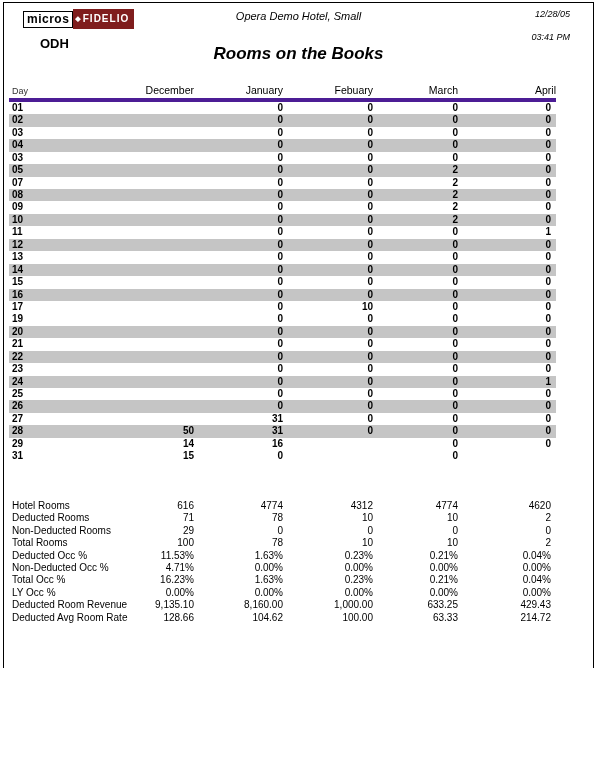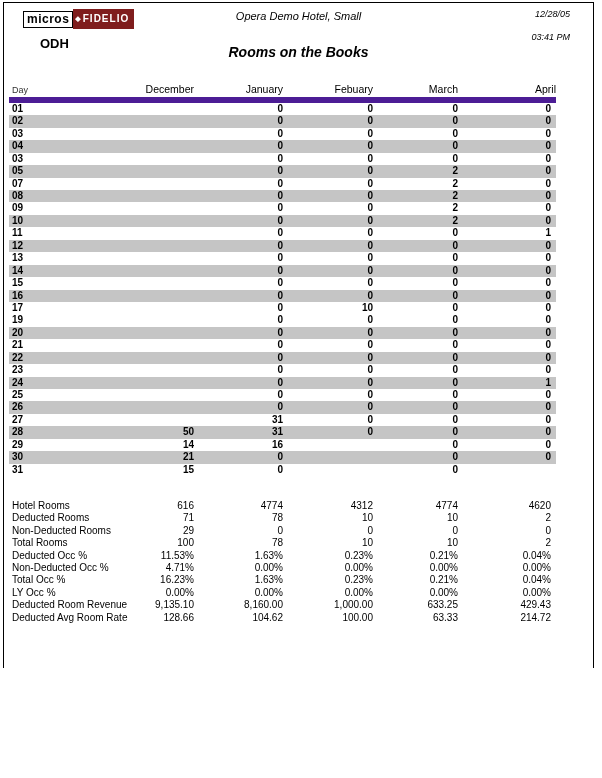--- a/index.html
+++ b/index.html
@@ -10,29 +10,29 @@
 
   
   .logo { position:absolute; left:19px; top:6px; display:flex; align-items:center; }
   .logo .micros { border:1px solid #000; background:#fff; color:#000; font-weight:bold;
                   font-size:12px; line-height:15px; padding:0 3px; height:17px; letter-spacing:0.5px; }
   .logo .fidelio { background:#7f1d1d; color:#fff; font-weight:bold; font-size:10px;
                    height:20px; line-height:20px; padding:0 5px 0 2px; letter-spacing:1px; display:flex; align-items:center; }
   .logo .diamond { font-size:7px; margin-right:1px; color:#fff; }
   .prop-code { position:absolute; left:36px; top:33px; font-weight:bold; font-size:13px; }
   .hotel-name { position:absolute; left:0; right:0; top:7px; text-align:center; font-style:italic; font-size:11px; }
-  .report-title { position:absolute; left:0; right:0; top:41px; text-align:center; font-style:italic; font-weight:bold; font-size:14px; }
+  .report-title { position:absolute; left:0; right:0; top:41px; text-align:center; font-style:italic; font-weight:bold; font-size:17px; }
   .run-date { position:absolute; right:23px; top:6px; font-style:italic; font-size:9px; }
   .run-time { position:absolute; right:23px; top:29px; font-style:italic; font-size:9px; }
 
   
   table.grid { position:absolute; left:5px; width:547px; border-collapse:collapse; table-layout:fixed; }
   table.main { top:80px; }
   table.main thead th { font-weight:normal; font-size:10.5px; text-align:right; vertical-align:bottom;
-                        height:17px; padding:0 0 2px 0; border-bottom:6px solid #4c1d95; white-space:nowrap; }
+                        height:17px; padding:0 0 2px 0; border-bottom:4px solid #4c1d95; white-space:nowrap; }
   table.main thead th.day { text-align:left; font-size:9px; color:#333; padding-left:3px; }
   table.main tbody td { font-size:10px; font-weight:bold; height:12.45px; line-height:12.4px;
                         text-align:right; vertical-align:middle; padding:0; white-space:nowrap; overflow:hidden; }
   table.main tbody td.day { text-align:left; padding-left:3px; }
   table.main tbody td:last-child { padding-right:5px; }
   table.main tr.stripe { background:#c5c5c5; }
 
   table.summary { top:497px; }
   table.summary td { font-size:10px; font-weight:normal; height:12.4px; line-height:12.3px;
                      text-align:right; vertical-align:middle; padding:0; white-space:nowrap; overflow:hidden; }
@@ -302,28 +302,20 @@
             <td class="num">0</td>
           </tr>
           <tr>
             <td class="day">29</td>
             <td class="num">14</td>
             <td class="num">16</td>
             <td class="num"></td>
             <td class="num">0</td>
             <td class="num">0</td>
           </tr>
-          <tr class="stripe">
-            <td class="day">30</td>
-            <td class="num">21</td>
-            <td class="num">0</td>
-            <td class="num"></td>
-            <td class="num">0</td>
-            <td class="num">0</td>
-          </tr>
           <tr>
             <td class="day">31</td>
             <td class="num">15</td>
             <td class="num">0</td>
             <td class="num"></td>
             <td class="num">0</td>
             <td class="num"></td>
           </tr>
         </tbody>
     </table>

